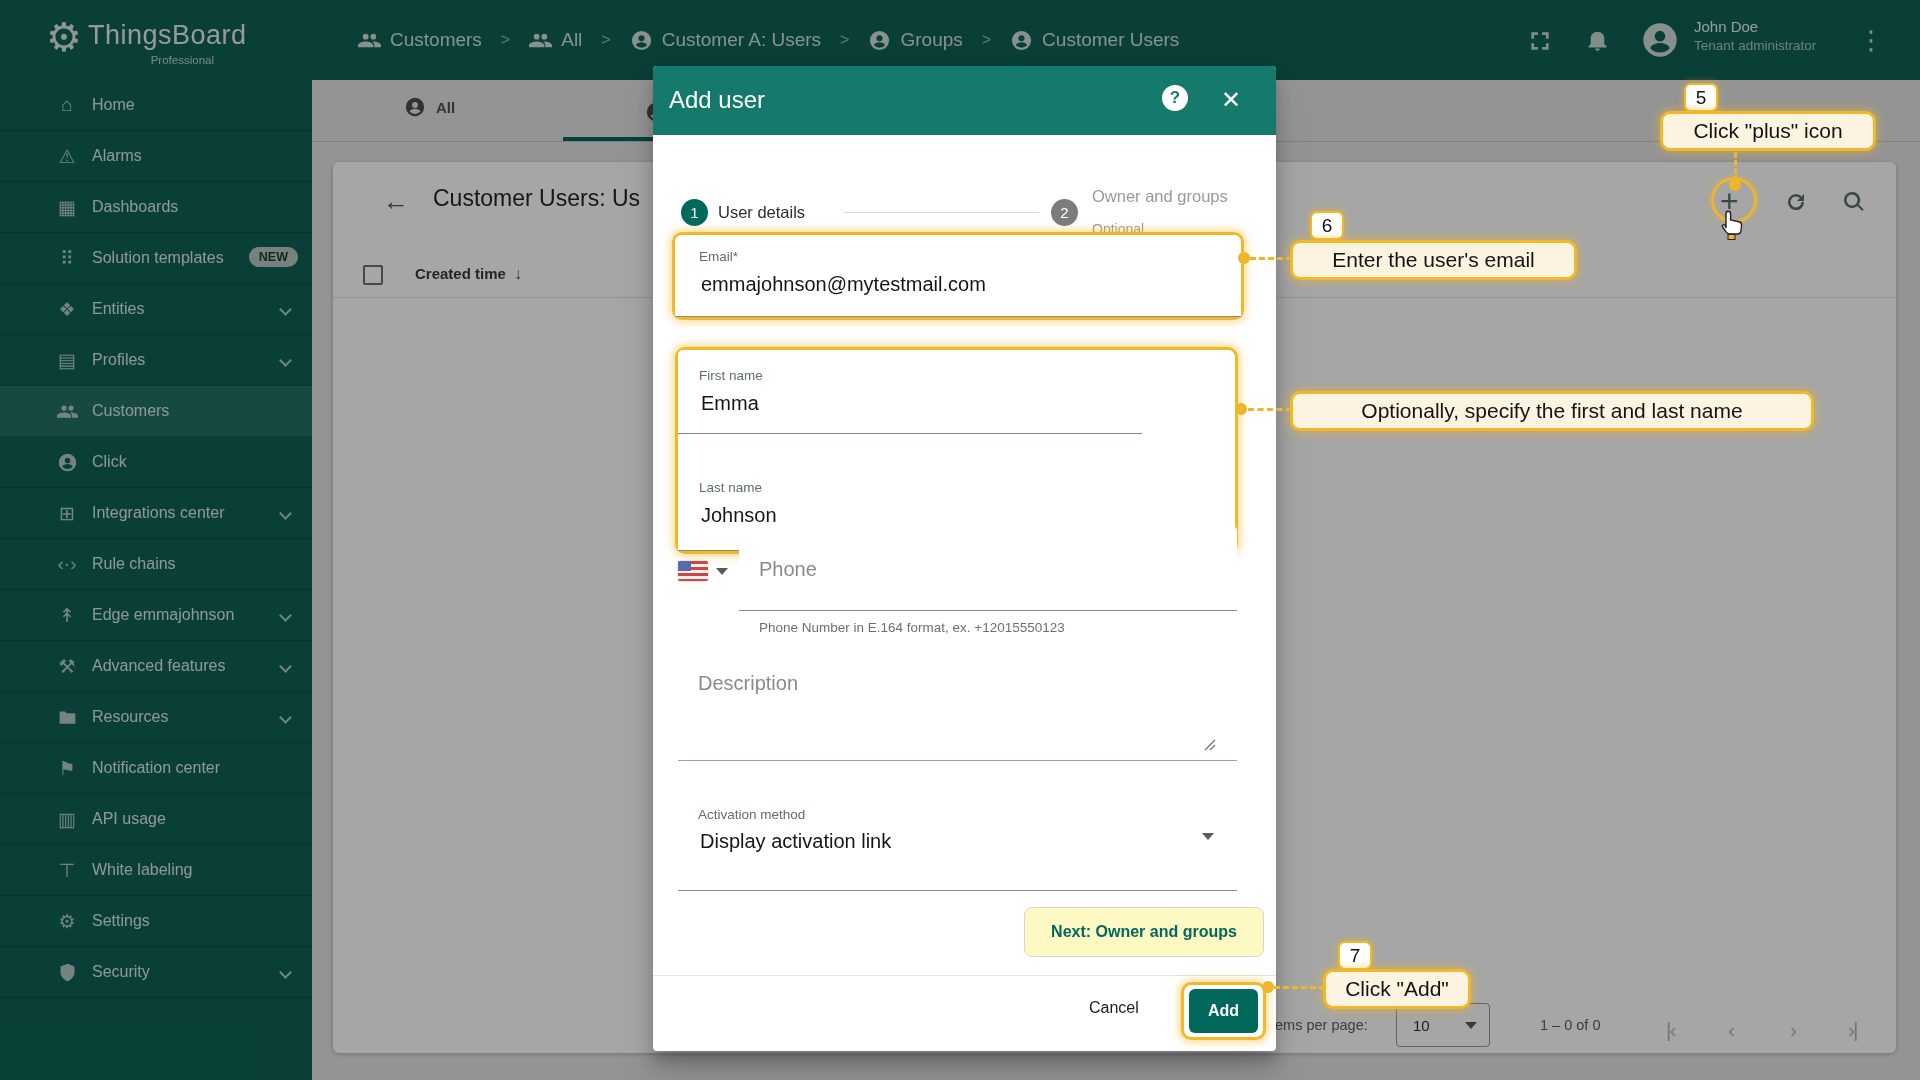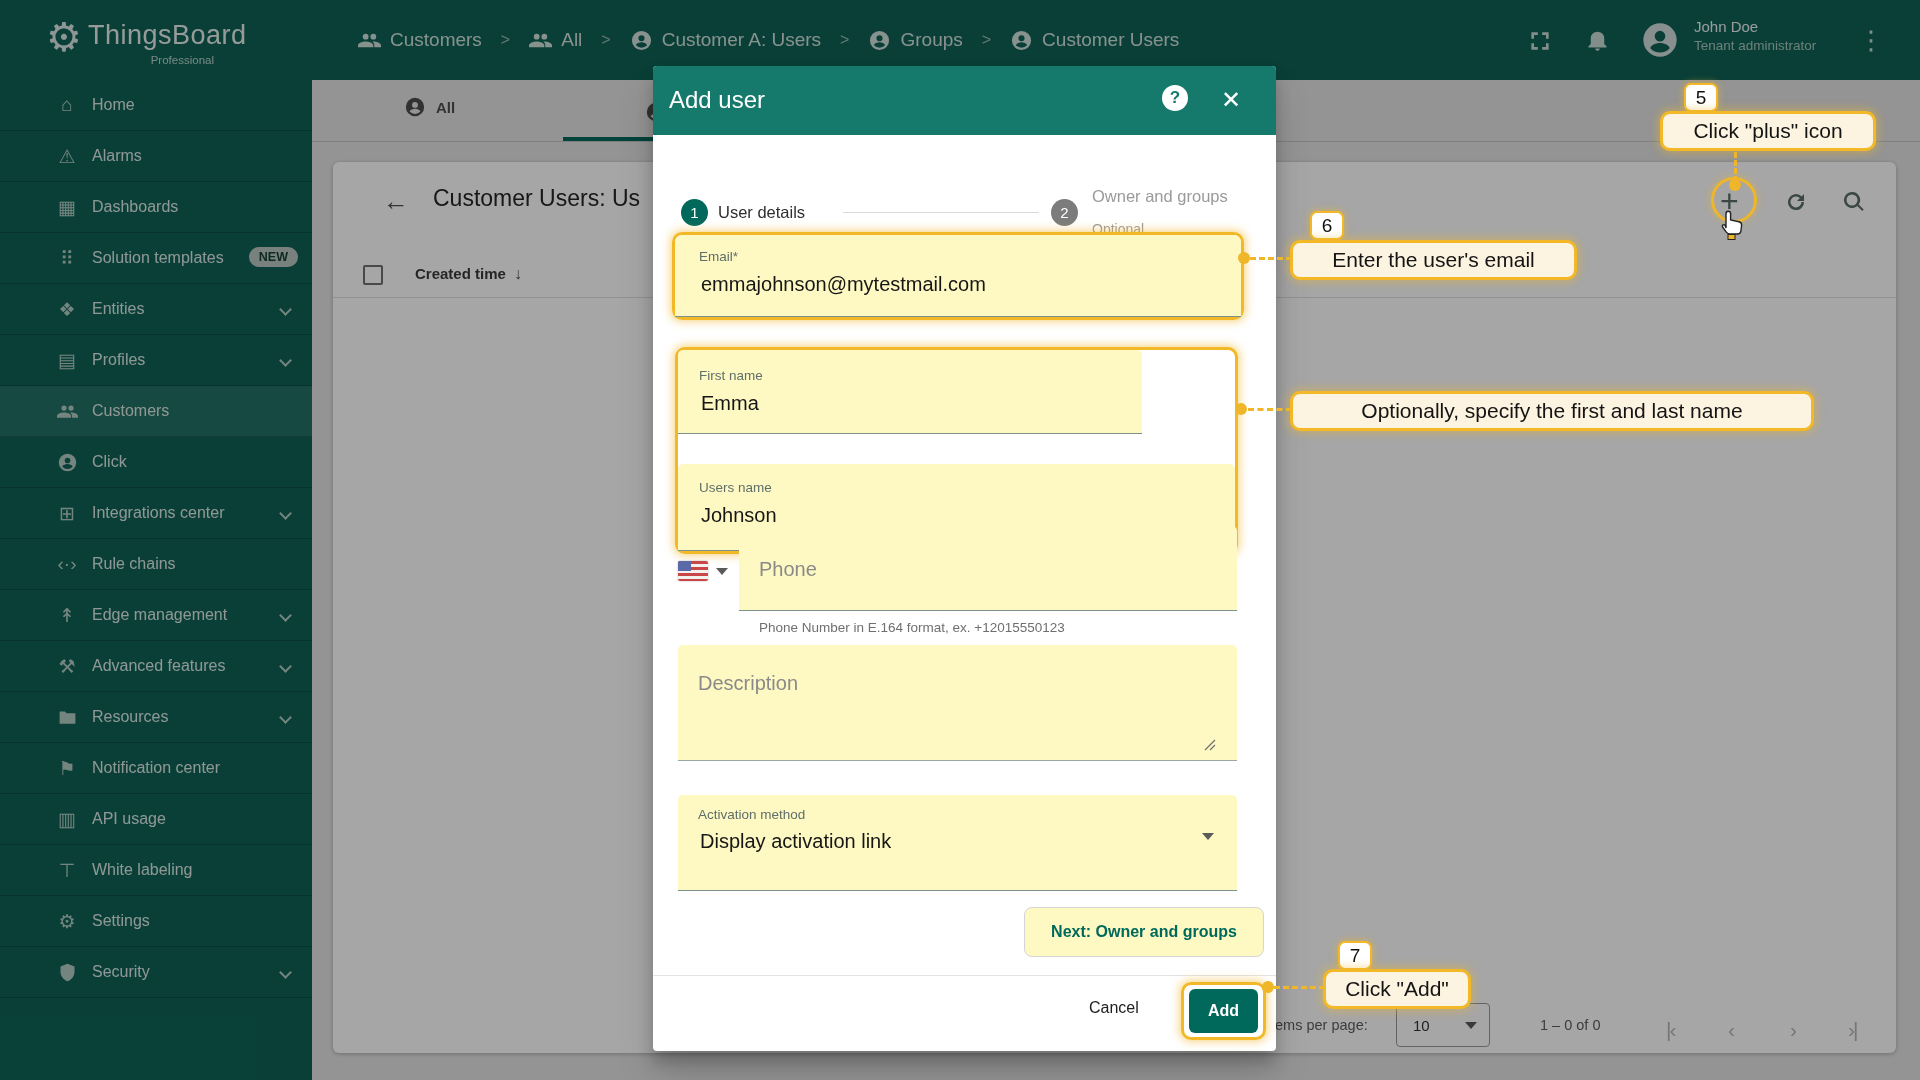--- a/index.html
+++ b/index.html
@@ -82,21 +82,21 @@
   #step1-circle { left:681px; top:199px; background:#00695c; }
   #step2-circle { left:1051px; top:199px; background:#7c7c7c; }
   #step1-label { left:718px; top:203px; font-size:16.5px; color:#2f2f2f; }
   #step-line { left:843px; top:212px; width:196px; height:1px; background:#d9d9d9; }
   #step2-label { left:1092px; top:187px; font-size:16.5px; color:#9a9a9a; }
   #step2-sub { left:1092px; top:221px; font-size:14px; color:#9a9a9a; }
 
   .hl-wrap { border:3px solid #f2b828; border-radius:10px; box-shadow:0 0 9px 2px rgba(242,184,40,.55); z-index:101; }
   #email-wrap { left:672px; top:232px; width:572px; height:88px; }
   #names-wrap { left:675px; top:347px; width:563px; height:207px; background:#fff; }
-  .field { position:absolute; background:#fef9c3; border-bottom:1px solid #7d918b; border-radius:5px 5px 0 0; }
+  .field { position:absolute; background:#ffffff; border-bottom:1px solid #7d918b; border-radius:5px 5px 0 0; }
   .f-label { position:absolute; font-size:13.5px; color:#5f6f6a; }
   .f-value { position:absolute; font-size:20px; color:#161616; }
   .f-placeholder { position:absolute; font-size:20px; color:#8a8a8a; }
 
   #email-field { left:0; top:0; width:566px; height:82px; border-radius:7px 7px 0 0; }
   #first-field { left:0; top:0; width:464px; height:84px; }
   #last-field { left:0; top:114px; width:557px; height:87px; }
 
   #flag-box { left:678px; top:554px; width:52px; height:34px; z-index:101; display:flex; align-items:center; gap:8px; }
   #flag { width:30px; height:20px; position:relative; overflow:hidden; border-radius:2px;
@@ -283,21 +283,21 @@
         <span class="side-ic"><span>⊞</span></span>
         <span class="side-label">Integrations center</span>
         <span class="chev"></span>
       </div>
       <div class="side-item">
         <span class="side-ic"><span>‹·›</span></span>
         <span class="side-label">Rule chains</span>
       </div>
       <div class="side-item">
         <span class="side-ic"><span>↟</span></span>
-        <span class="side-label">Edge management</span>
+        <span class="side-label">Edge emmajohnson</span>
         <span class="chev"></span>
       </div>
       <div class="side-item">
         <span class="side-ic"><span>⚒</span></span>
         <span class="side-label">Advanced features</span>
         <span class="chev"></span>
       </div>
       <div class="side-item">
         <span class="side-ic"><svg class="ic" width="21" height="21">
             <use href="#i-folder"></use>
@@ -391,21 +391,21 @@
       <div class="f-value" style="left:26px; top:38px;">emmajohnson@mytestmail.com</div>
     </div>
   </div>
 
   <div id="names-wrap" class="abs hl-wrap">
     <div id="first-field" class="field">
       <div class="f-label" style="left:21px; top:18px;">First name</div>
       <div class="f-value" style="left:23px; top:42px;">Emma</div>
     </div>
     <div id="last-field" class="field">
-      <div class="f-label" style="left:21px; top:16px;">Users name</div>
+      <div class="f-label" style="left:21px; top:16px;">Last name</div>
       <div class="f-value" style="left:23px; top:40px;">Johnson</div>
     </div>
   </div>
 
   <div id="flag-box" class="abs">
     <span id="flag"></span>
     <span class="caret"></span>
   </div>
   <div id="phone-field" class="abs field">
     <div class="f-placeholder" style="left:20px; top:32px;">Phone</div>

